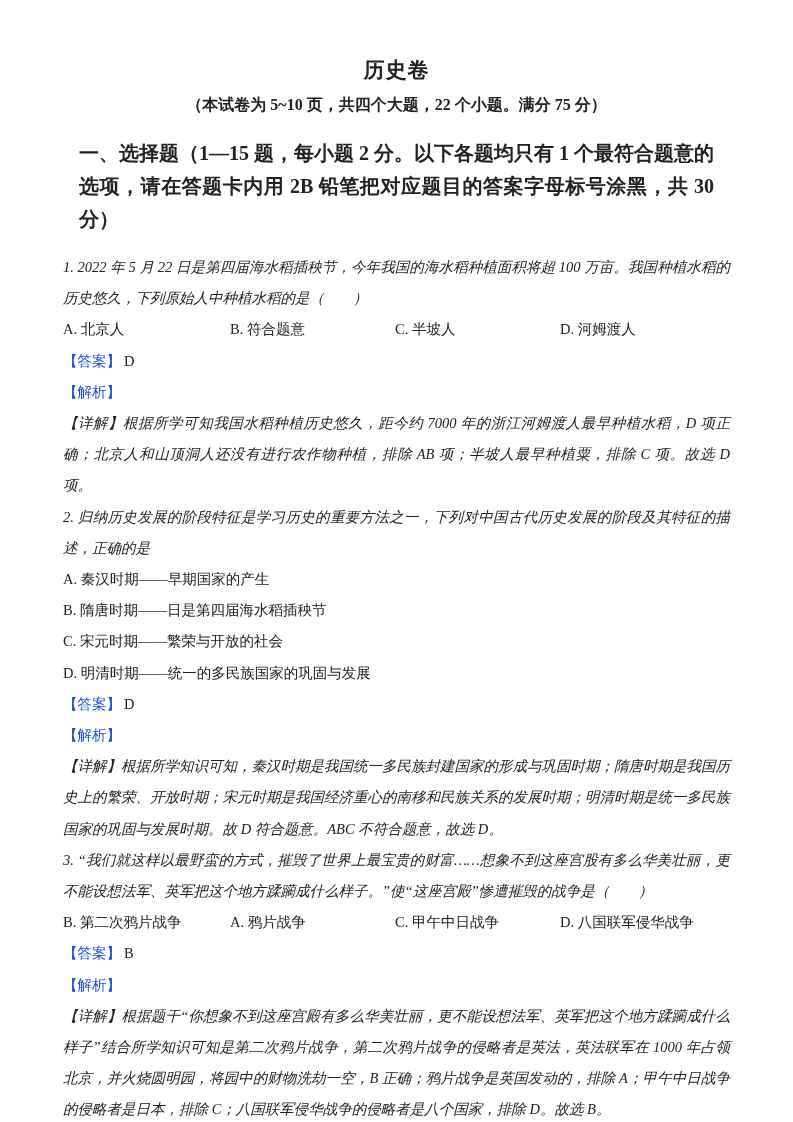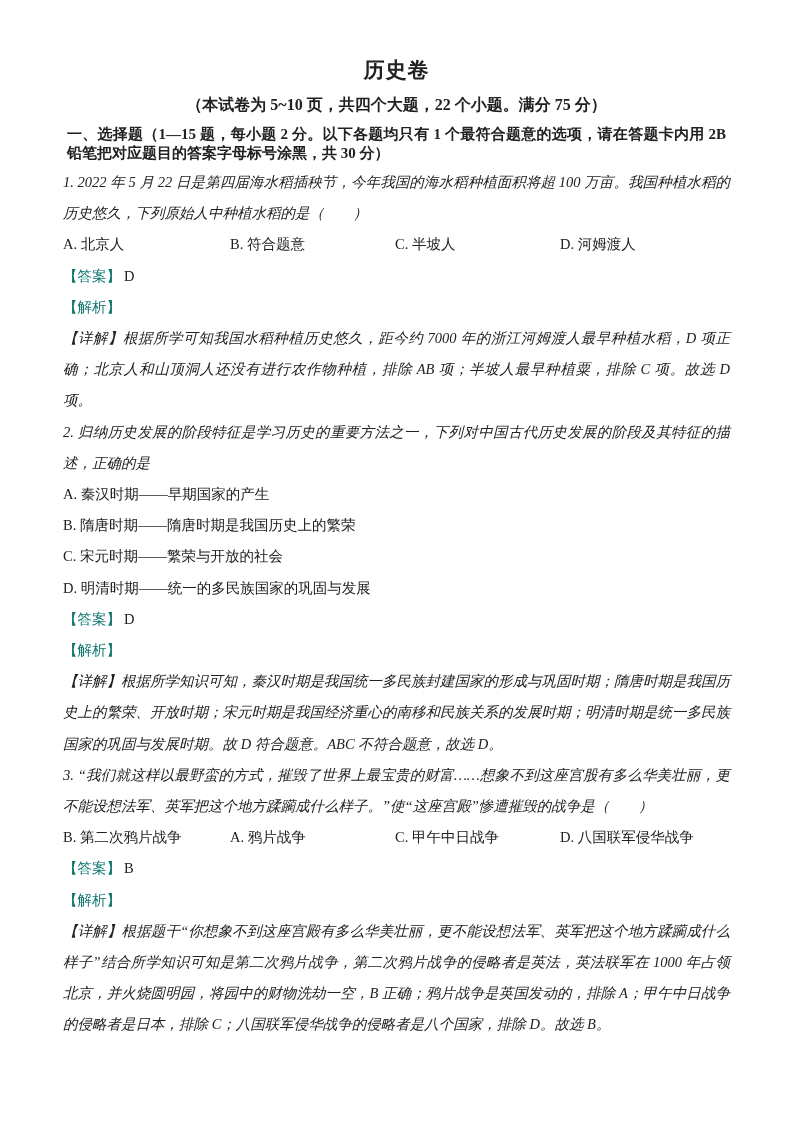--- a/index.html
+++ b/index.html
@@ -25,40 +25,40 @@
     letter-spacing: 1px;
   }
   .subtitle {
     margin: 0;
     font-size: 16px;
     font-weight: bold;
     text-align: center;
     line-height: 33px;
   }
   .section-header {
-    margin: 4px;
-    font-size: 15px;
+    margin: 16px;
+    font-size: 20px;
     font-weight: bold;
-    line-height: 19px;
+    line-height: 33px;
     text-align: justify;
   }
   p.body {
     margin: 0;
     line-height: 31.2px;
   }
   p.just {
     text-align: justify;
     font-style: italic;
   }
   .options-row {
     display: grid;
     grid-template-columns: 167px 165px 165px auto;
     line-height: 31.2px;
   }
-  .marker { color: #0f766e; }
+  .marker { color: #1d4ed8; }
   .ansv { margin-left: 3px; }
   section { margin: 0; }
 </style>
 </head>
 <body>
 
 <div class="page">
 
   <h1 class="title">历史卷</h1>
   <p class="subtitle">（本试卷为 5~10 页，共四个大题，22 个小题。满分 75 分）</p>
@@ -73,21 +73,21 @@
       <span>D. 河姆渡人</span>
     </div>
     <p class="body"><span class="marker">【答案】</span><span class="ansv">D</span></p>
     <p class="body"><span class="marker">【解析】</span></p>
     <p class="body just">【详解】根据所学可知我国水稻种植历史悠久，距今约 7000 年的浙江河姆渡人最早种植水稻，D 项正确；北京人和山顶洞人还没有进行农作物种植，排除 AB 项；半坡人最早种植粟，排除 C 项。故选 D 项。</p>
   </section>
 
   <section>
     <p class="body just">2. 归纳历史发展的阶段特征是学习历史的重要方法之一，下列对中国古代历史发展的阶段及其特征的描述，正确的是</p>
     <p class="body">A. 秦汉时期——早期国家的产生</p>
-    <p class="body">B. 隋唐时期——隋唐时期是我国历史上的繁荣</p>
+    <p class="body">B. 隋唐时期——日是第四届海水稻插秧节</p>
     <p class="body">C. 宋元时期——繁荣与开放的社会</p>
     <p class="body">D. 明清时期——统一的多民族国家的巩固与发展</p>
     <p class="body"><span class="marker">【答案】</span><span class="ansv">D</span></p>
     <p class="body"><span class="marker">【解析】</span></p>
     <p class="body just">【详解】根据所学知识可知，秦汉时期是我国统一多民族封建国家的形成与巩固时期；隋唐时期是我国历史上的繁荣、开放时期；宋元时期是我国经济重心的南移和民族关系的发展时期；明清时期是统一多民族国家的巩固与发展时期。故 D 符合题意。ABC 不符合题意，故选 D。</p>
   </section>
 
   <section>
     <p class="body just">3. “我们就这样以最野蛮的方式，摧毁了世界上最宝贵的财富……想象不到这座宫股有多么华美壮丽，更不能设想法军、英军把这个地方蹂躏成什么样子。”使“这座宫殿”惨遭摧毁的战争是（　　）</p>
     <div class="options-row">

